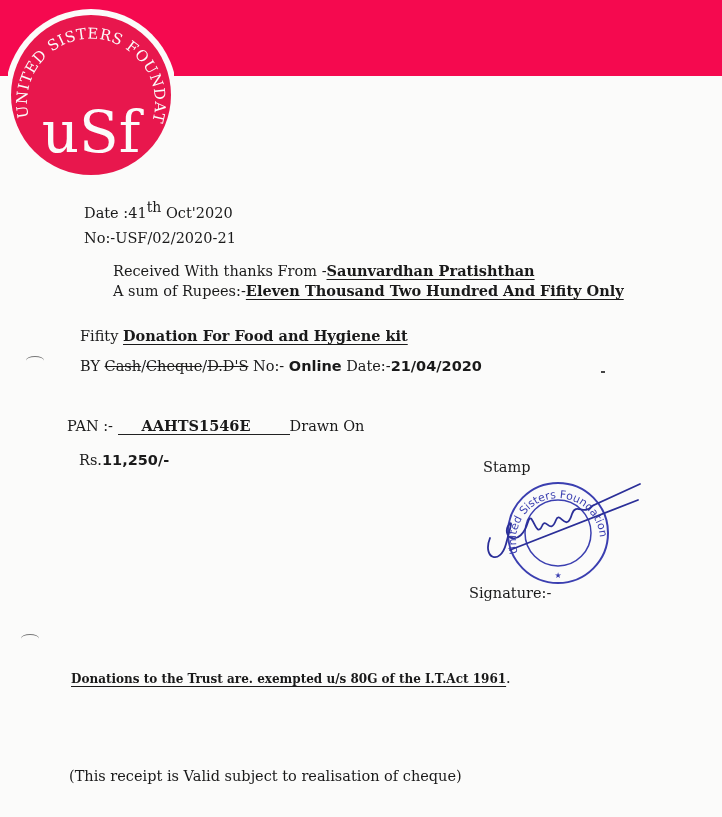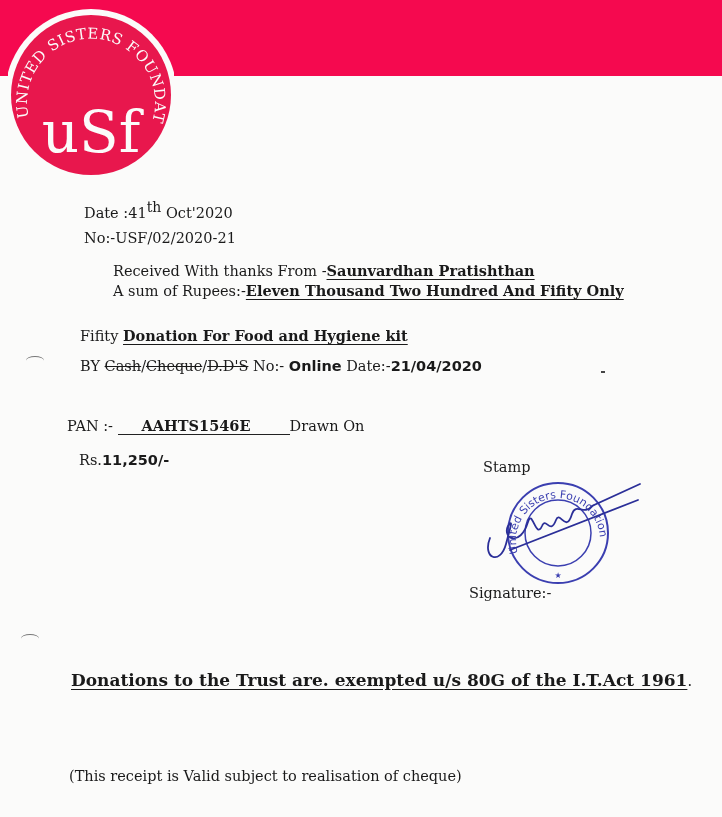--- a/index.html
+++ b/index.html
@@ -104,19 +104,19 @@
       <textPath href="#stampPath">United Sisters Foundation</textPath>
     </text>
     <text x="78" y="100" text-anchor="middle" font-size="8" fill="#3b3fb0">★</text>
     <path d="M 10 60 C 2 80, 20 88, 26 66 C 30 50, 34 40, 28 48 C 22 60, 40 70, 48 44 C 52 30, 56 62, 62 48 C 66 38, 70 58, 76 42 C 80 32, 86 56, 92 36 C 96 24, 104 38, 112 28 L 160 6 M 30 72 L 158 22" fill="none" stroke="#2b2f98" stroke-width="1.8" stroke-linecap="round"></path>
   </svg>
 </div>
 
 <div class="line" style="left:469px; top:585px;">Signature:-</div>
 
 <div class="line" style="left:71px; top:670px;">
-  <span class="b u" style="font-size:17px;">Donations to the Trust are. exempted u/s 80G of the I.T.Act 1961</span><span>.</span>
+  <span class="b u" style="font-size:12px;">Donations to the Trust are. exempted u/s 80G of the I.T.Act 1961</span><span>.</span>
 </div>
 
 <div class="line" style="left:69px; top:768px;">(This receipt is Valid subject to realisation of cheque)</div>
 
 <div class="hole" style="left:26px; top:356px;"></div>
 <div class="hole" style="left:21px; top:634px;"></div>
 
 </body></html>

